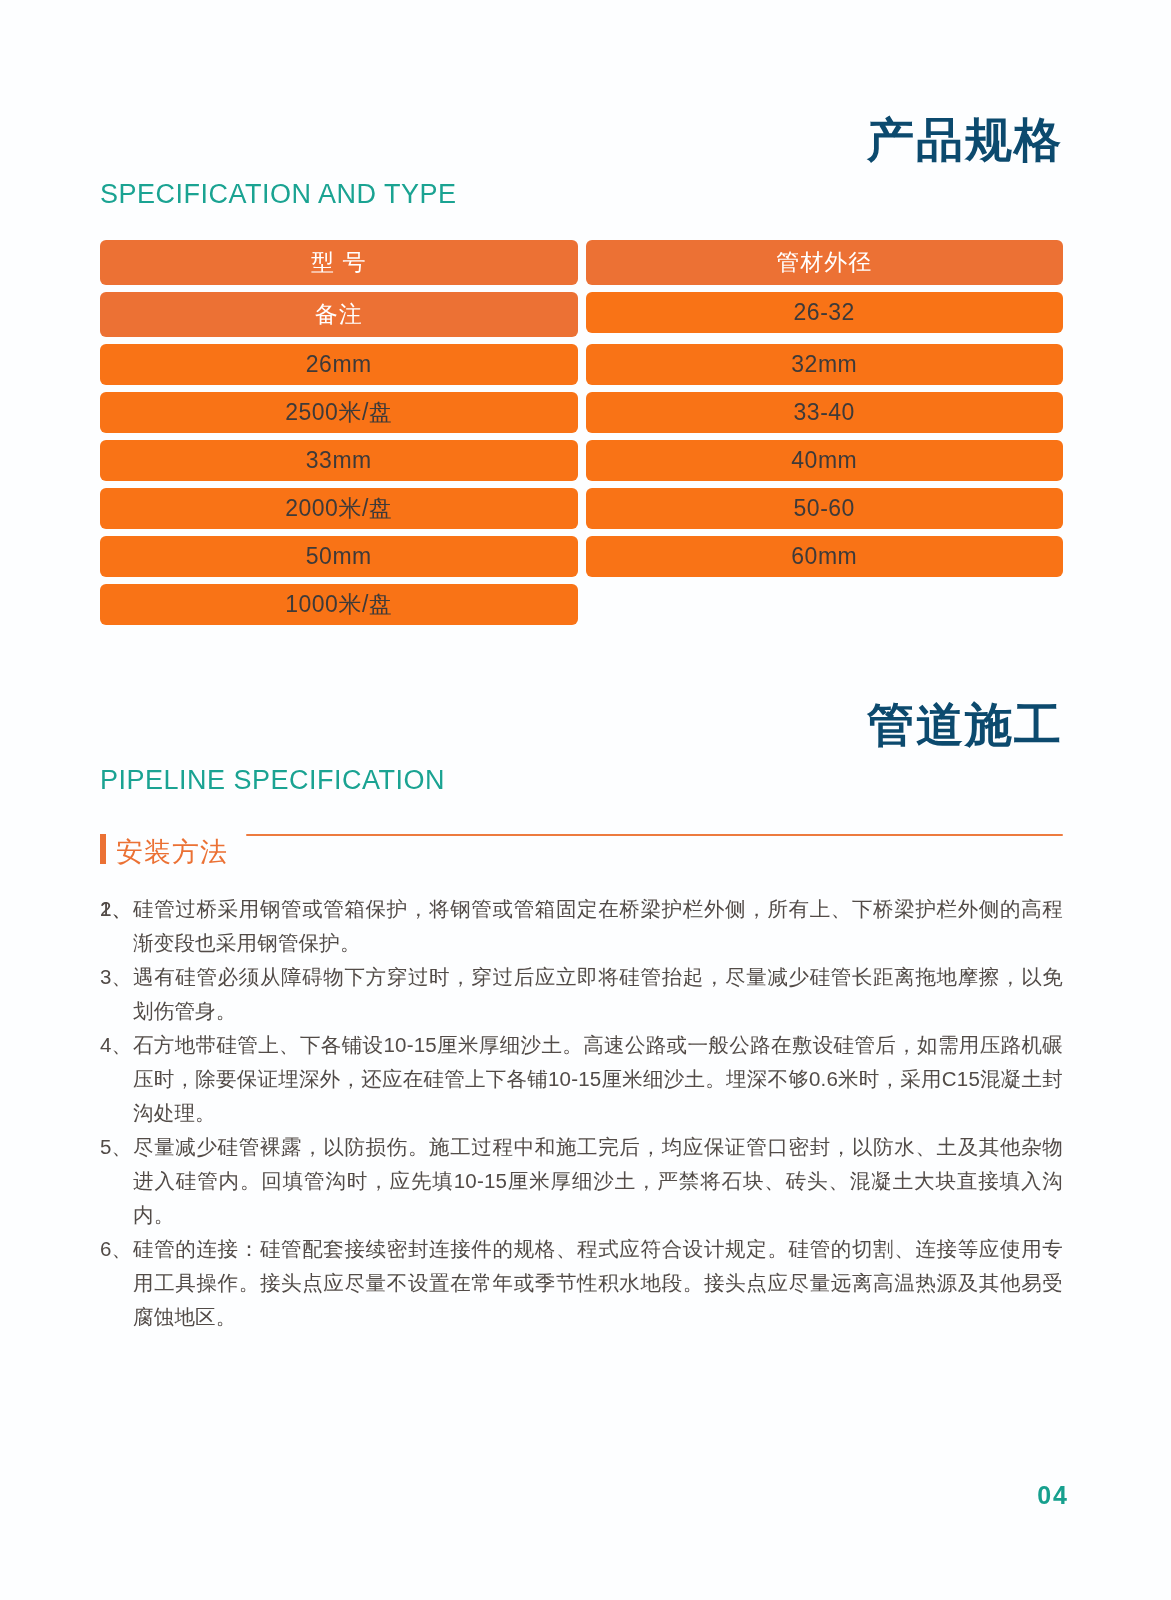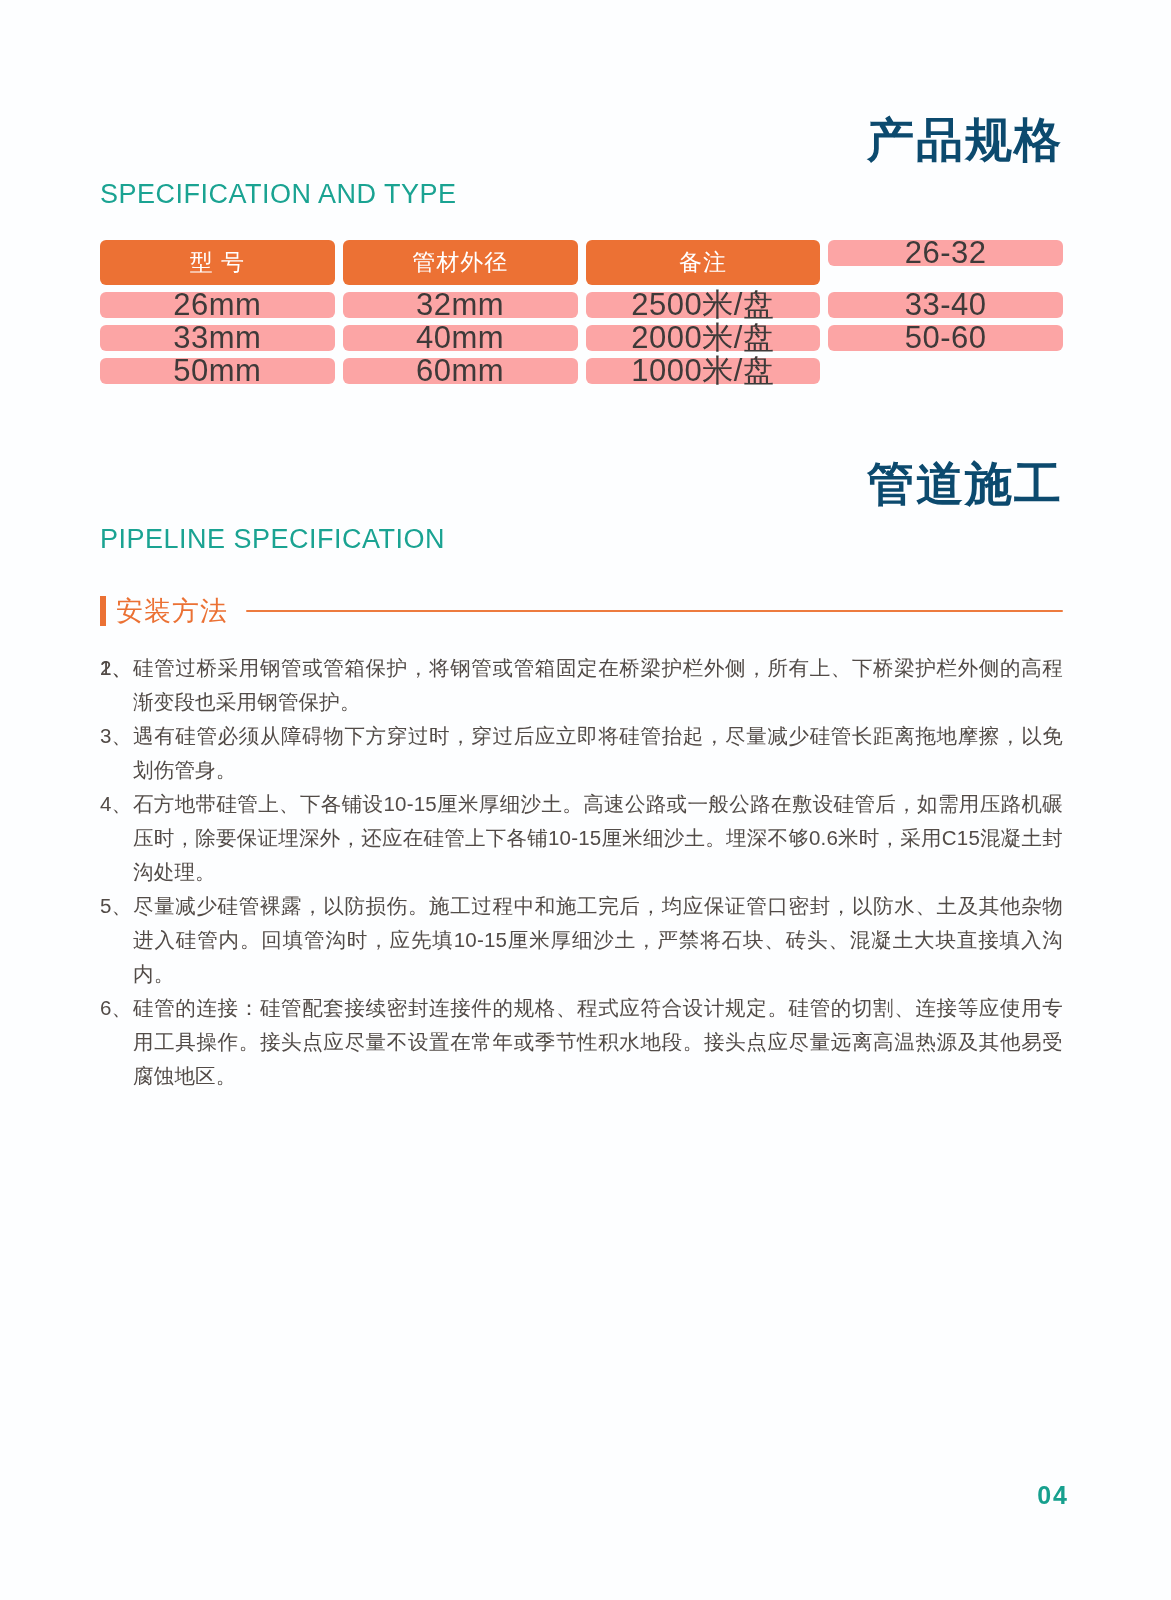--- a/index.html
+++ b/index.html
@@ -16,40 +16,40 @@
   .sec-title{
     color:#0c4a6e;font-size:47px;font-weight:700;letter-spacing:2px;line-height:1.05;text-align:right;
   }
   .sec-sub{
     color:#1AA392;font-size:27px;font-weight:400;letter-spacing:0.5px;margin-top:15px;
   }
 
   
   .spec-table{
     margin-top:30px;
-    display:grid;grid-template-columns:repeat(4,1fr);
+    display:grid;grid-template-columns:repeat(2,1fr);
     column-gap:8px;row-gap:7px;
   }
   .cell{
     border-radius:6px;display:flex;align-items:center;justify-content:center;
     text-align:center;
   }
   .cell.head{
     background:#EC7134;color:#ffffff;font-size:23px;height:45px;letter-spacing:1px;
   }
   .cell.body{
-    background:#fca5a5;color:#3E3A39;font-size:31px;height:26px;letter-spacing:0.5px;
+    background:#f97316;color:#3E3A39;font-size:23px;height:41px;letter-spacing:0.5px;
   }
 
   .spacer-1{height:115px;}
   .spacer-2{height:75px;}
 
   
   .method-head{
-    display:flex;align-items:center;margin-top:38px;
+    display:flex;margin-top:38px;
   }
   .method-bar{
     width:6px;height:30px;background:#EB7134;flex:0 0 auto;
   }
   .method-label{
     color:#EB7134;font-size:27px;margin-left:10px;letter-spacing:1px;flex:0 0 auto;
   }
   .method-rule{
     flex:1 1 auto;height:2px;background:#ED7B3F;margin-left:18px;border-radius:1px;
   }

